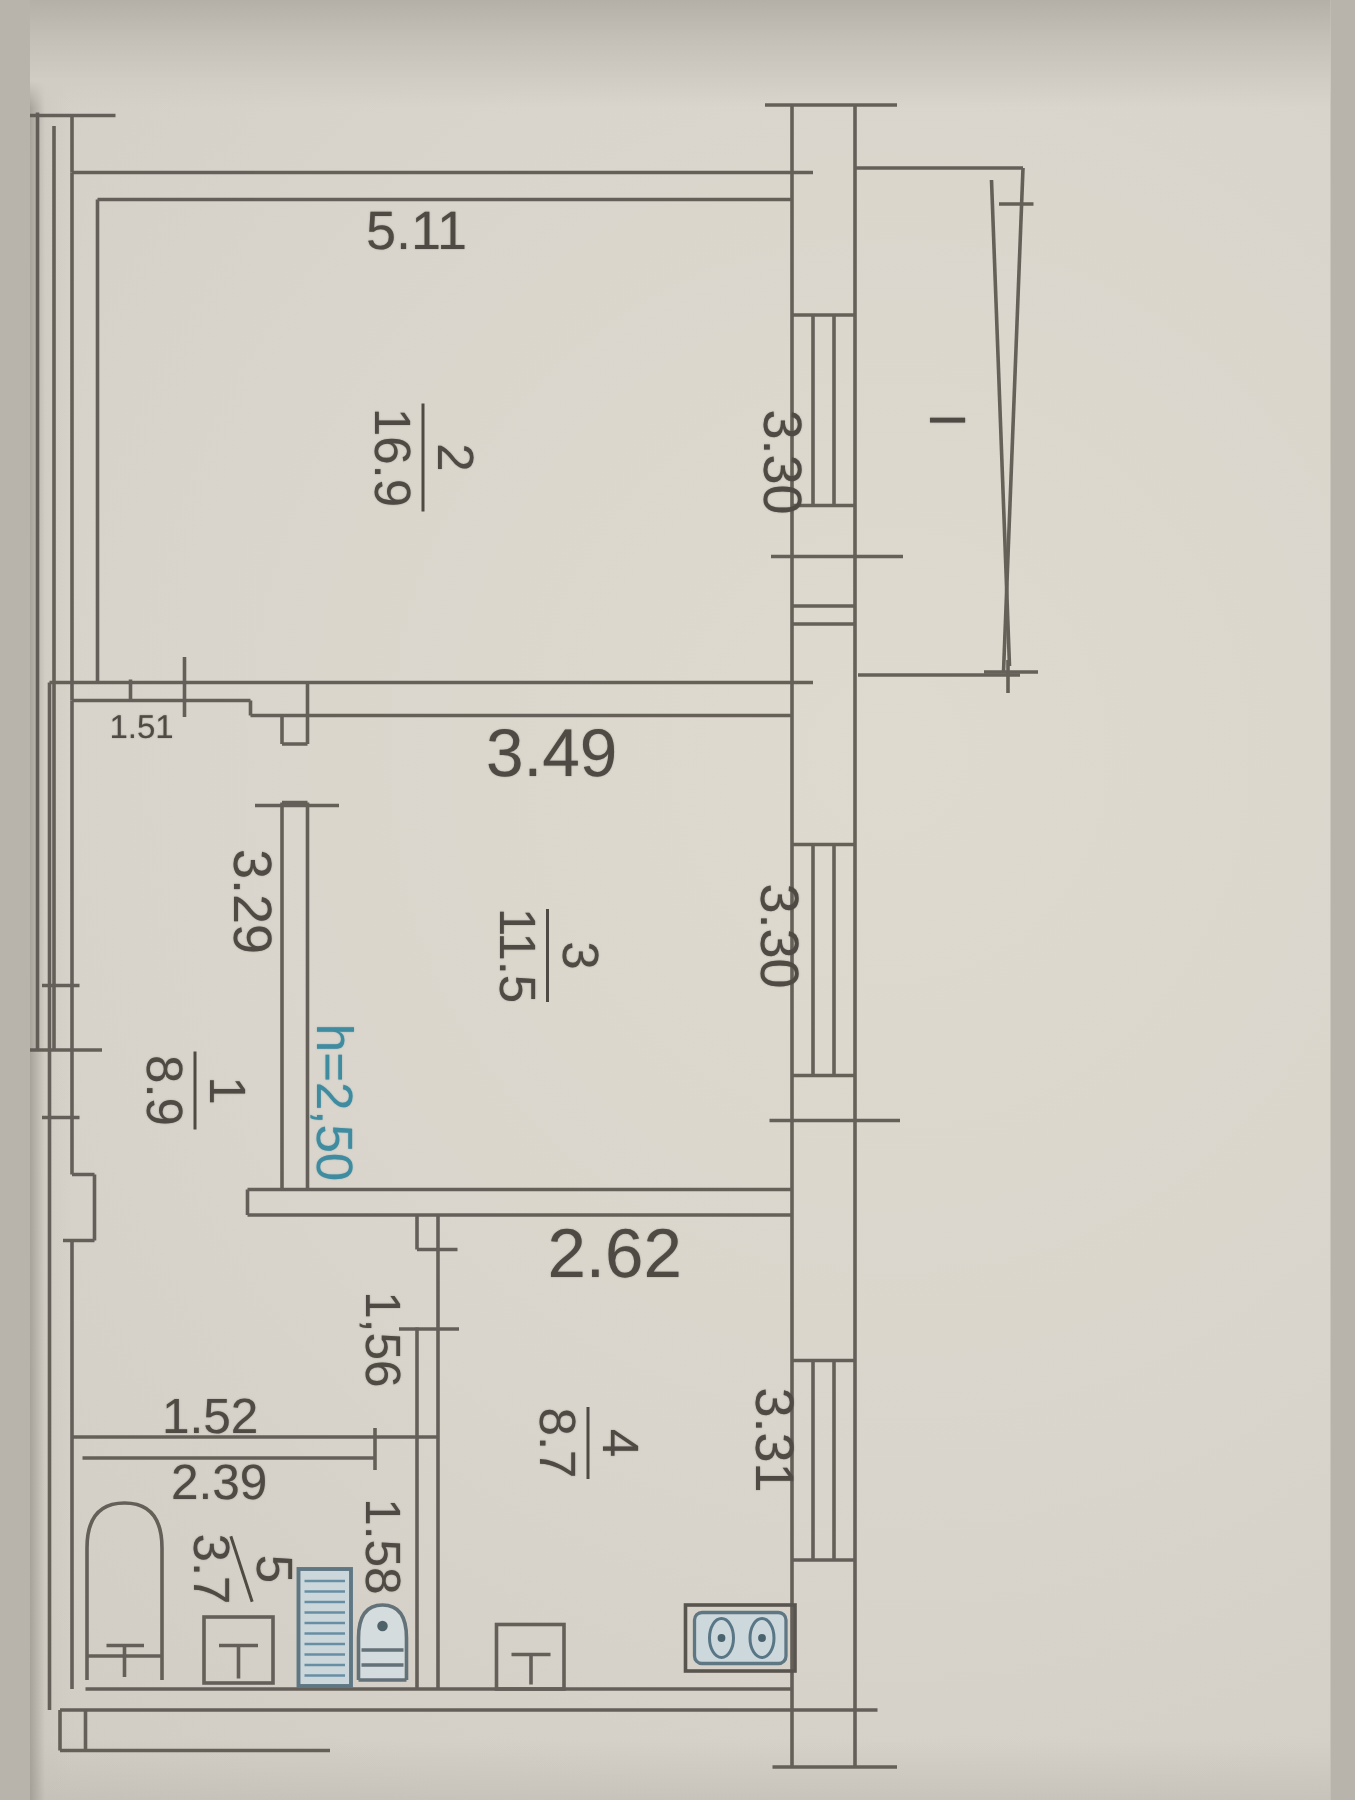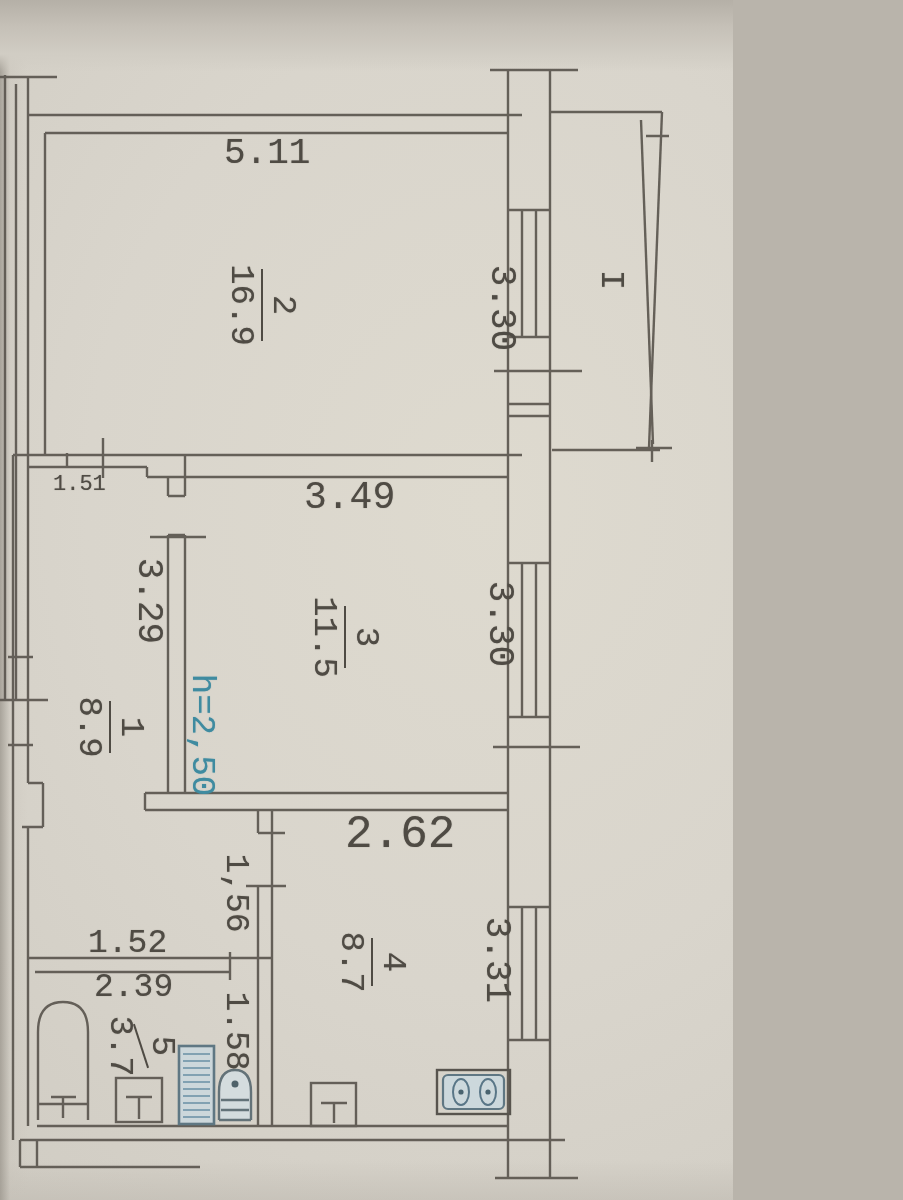--- a/index.html
+++ b/index.html
@@ -1,25 +1,26 @@
 <!DOCTYPE html>
 <html><head>
 <meta charset="utf-8">
 <style>
   html,body{margin:0;padding:0;background:#b9b4ab;}
   .sheet{
     position:relative;
-    width:733px;height:1200px;
+    width:867px;height:1200px;
     overflow:hidden;
-    font-family:Liberation Mono, monospace;
+    font-family:Liberation Sans, sans-serif;
     background:
       linear-gradient(180deg, #b5b0a7 0px, #c5c0b7 26px, #d1cdc4 54px, rgba(209,205,196,0) 72px),
       linear-gradient(90deg, rgba(160,155,146,.85) 0px, rgba(199,194,185,.35) 10px, rgba(214,210,201,0) 28px),
       linear-gradient(0deg, rgba(190,185,176,.55) 0px, rgba(210,206,197,0) 40px),
       radial-gradient(ellipse 120% 90% at 66% 42%, #dedacf 0%, #d9d5cc 45%, #d1cdc4 82%, #cac6bd 100%);
+    margin-left: 20px;
   }
   svg.plan{position:absolute;left:0;top:0;}
   .lbl{
     position:absolute;
     color:#4f4b44;
     white-space:nowrap;
     letter-spacing:0px;
     text-shadow:0 0 1px rgba(79,75,68,.55);
     line-height:1;
   }
@@ -153,21 +154,21 @@
         <ellipse cx="461" cy="1092" rx="8" ry="13" stroke="#4f6f82" stroke-width="2"></ellipse>
         <ellipse cx="488" cy="1092" rx="8" ry="13" stroke="#4f6f82" stroke-width="2"></ellipse>
         <circle cx="461" cy="1092" r="2.6" fill="#3e5a68" stroke="none"></circle>
         <circle cx="488" cy="1092" r="2.6" fill="#3e5a68" stroke="none"></circle>
       </g>
     </g>
   </svg>
 
   <div class="lbl dim" style="left:224px;top:136px;">5.11</div>
   <div class="lbl dim" style="left:53px;top:474px;font-size:22px;">1.51</div>
-  <div class="lbl dim" style="left:304px;top:479px;font-size:38px;">3.49</div>
+  <div class="lbl dim" style="left:304px;top:479px;font-size:45px;">3.49</div>
   <div class="lbl dim" style="left:345px;top:812px;font-size:46px;">2.62</div>
   <div class="lbl dim sm" style="left:88px;top:927px;">1.52</div>
   <div class="lbl dim sm" style="left:94px;top:971px;">2.39</div>
 
   <div class="lbl dim rot" style="left:462px;top:294px;width:78px;height:28px;">3.30</div>
   <div class="lbl dim rot" style="left:460px;top:610px;width:78px;height:28px;">3.30</div>
   <div class="lbl dim rot" style="left:457px;top:946px;width:78px;height:28px;">3.31</div>
   <div class="lbl dim rot" style="left:109px;top:587px;width:78px;height:28px;">3.29</div>
   <div class="lbl dim rot sm" style="left:197px;top:879px;width:78px;height:28px;">1,56</div>
   <div class="lbl dim rot sm" style="left:197px;top:1017px;width:78px;height:28px;">1.58</div>

